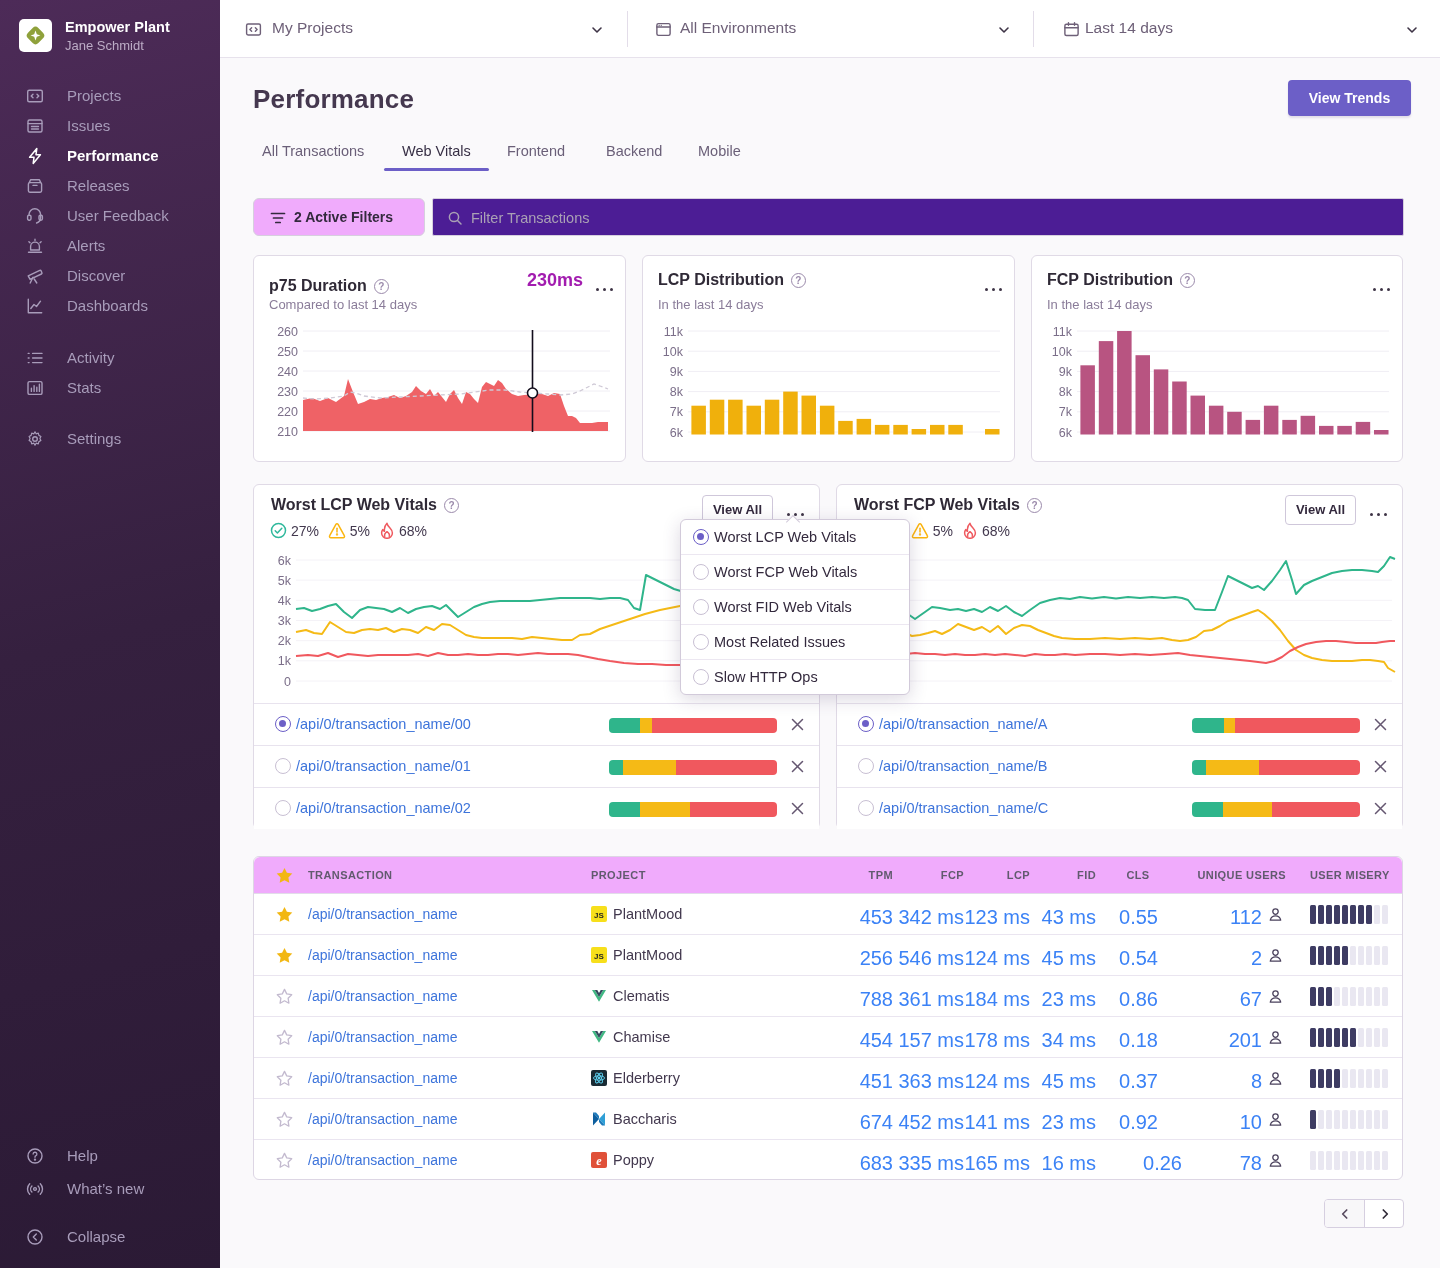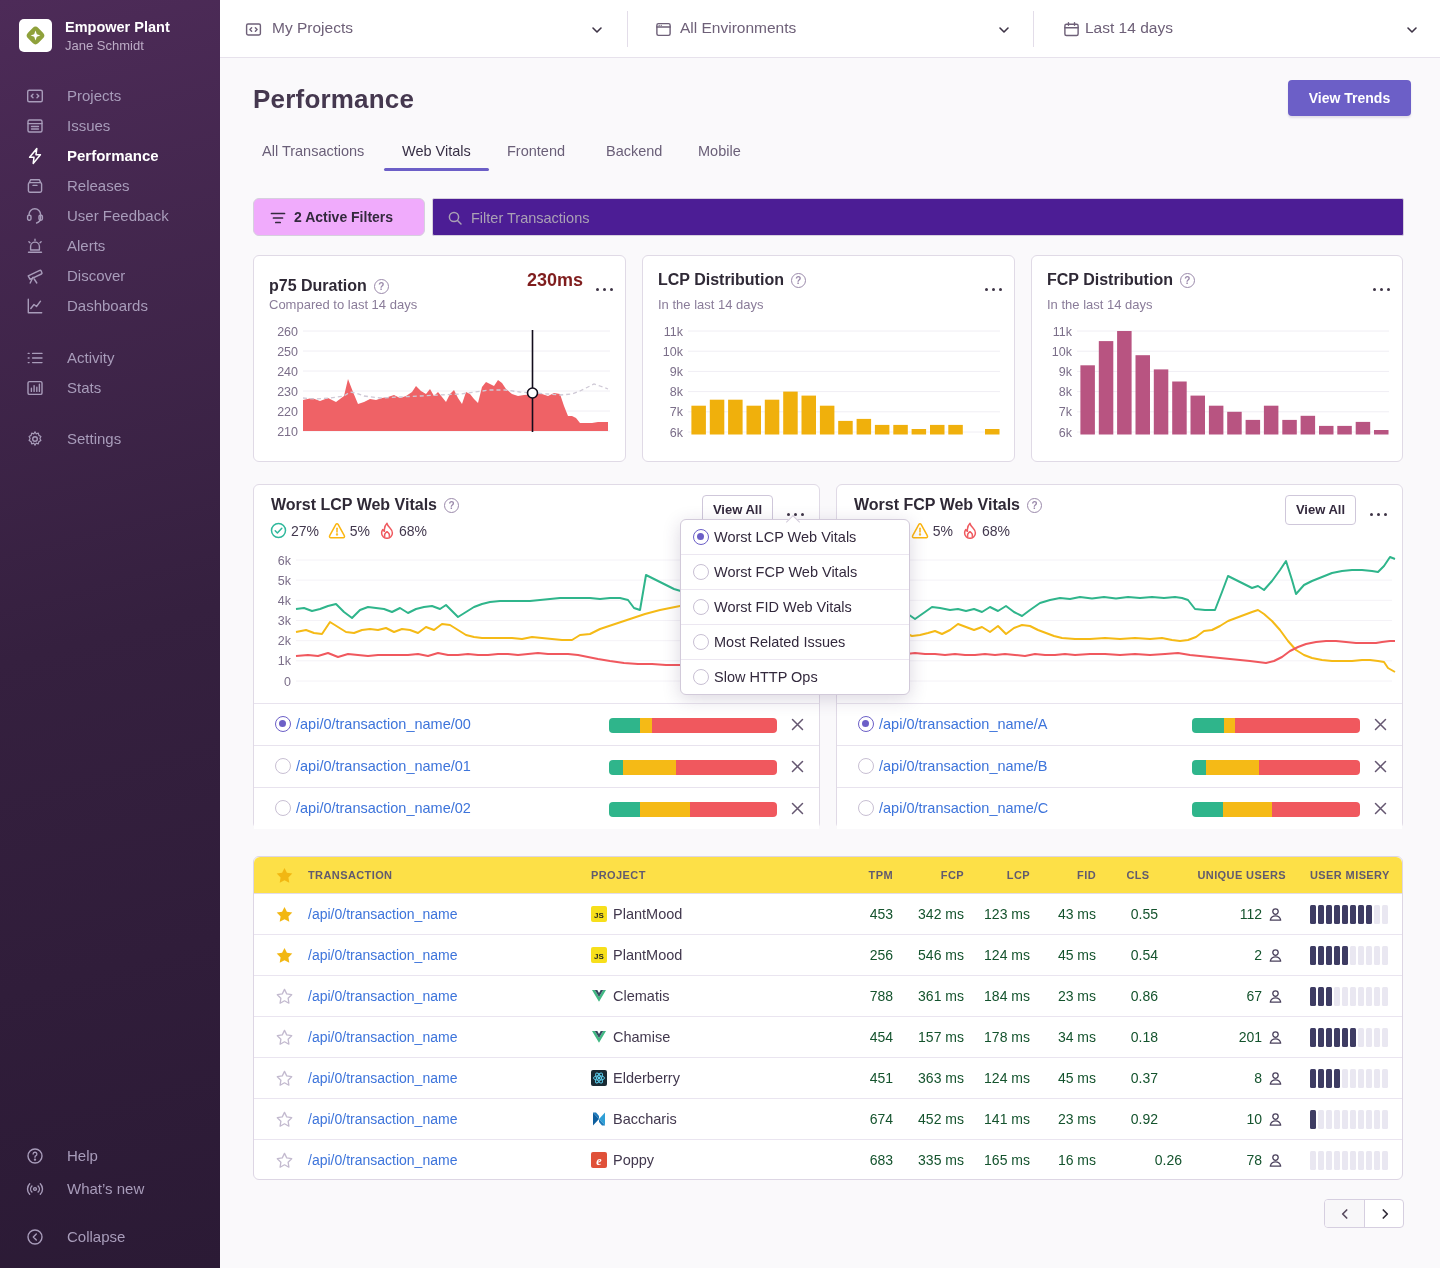--- a/index.html
+++ b/index.html
@@ -35,21 +35,21 @@
   border:1px solid #d6cfde; border-radius:2px; }
 #searchbox .ph { position:absolute; left:38px; top:11px; font-size:14.5px; color:#aaa1b5; }
 
 .card { position:absolute; background:#fff; border:1px solid #e0dae6; border-radius:6px; }
 .ctitle { position:absolute; font-size:16px; font-weight:600; color:#2f2936; }
 .csub { position:absolute; font-size:13px; color:#8a7c99; }
 .dots { position:absolute; color:#3e3446; }
 .dots i { display:inline-block; width:3.5px; height:3.5px; border-radius:50%; background:#3e3446; margin-left:3.5px; }
 .qmark { display:inline-block; width:15px; height:15px; border:1.4px solid #9b8aab; border-radius:50%;
   color:#9b8aab; font-size:10px; font-weight:bold; text-align:center; line-height:13px; vertical-align:1px; margin-left:7px; }
-.redval { position:absolute; font-size:18px; font-weight:600; color:#7f1d1d; }
+.redval { position:absolute; font-size:18px; font-weight:600; color:#a21caf; }
 
 .viewall { position:absolute; width:71px; height:30px; background:#fff; border:1px solid #cfc7da; border-radius:4px;
   font-size:13px; font-weight:bold; color:#33293d; text-align:center; line-height:28px; }
 .badges { position:absolute; font-size:14px; color:#42384e; }
 .badges span { margin-right:9px; }
 .wrow { position:absolute; width:565px; height:42px; border-top:1px solid #e8e3ee; background:#fff; }
 .wrow .link { position:absolute; left:42px; top:12px; font-size:14.5px; color:#3d74db; }
 .stackbar { position:absolute; top:13.5px; height:15px; border-radius:4px; overflow:hidden; display:flex; width:168px; }
 .radio { position:absolute; width:16px; height:16px; border-radius:50%; border:1.5px solid #c8bfd3; background:#fff; }
 .radio.sel { border-color:#6c5fc7; }
@@ -59,28 +59,28 @@
 #dropdown { position:absolute; left:680px; top:519px; width:230px; height:176px; background:#fff;
   border:1px solid #d2cada; border-radius:6px; box-shadow:0 4px 18px rgba(60,40,90,.18); z-index:30; }
 #ddnotch { position:absolute; left:788px; top:517px; width:10px; height:10px; background:#fff;
   border-left:1px solid #d2cada; border-top:1px solid #d2cada; transform:rotate(45deg); z-index:31; }
 .dditem { position:absolute; left:0; width:228px; height:35px; font-size:14.5px; color:#33293d; }
 .dditem .lbl { position:absolute; left:33px; top:9px; }
 .dditem .bord { position:absolute; left:0; bottom:0; width:228px; height:1px; background:#ece7f1; }
 
 #table { position:absolute; left:253px; top:856px; width:1150px; height:324px; background:#fff;
   border:1px solid #ddd6e4; border-radius:6px; }
-#thead { position:absolute; left:0; top:0; width:1148px; height:37px; background:#fde047;
+#thead { position:absolute; left:0; top:0; width:1148px; height:37px; background:#f0abfc;
   border-bottom:1px solid #e2dce9; border-radius:6px 6px 0 0; }
 .th { position:absolute; top:12px; font-size:11px; font-weight:bold; color:#615a6e; letter-spacing:.4px; }
 .trow { position:absolute; left:0; width:1148px; height:41px; }
 .trow .bord { position:absolute; left:0; bottom:0; width:1148px; height:1px; background:#eae5f0; }
 .tlink { position:absolute; left:54px; top:12px; font-size:14px; color:#3d74db; }
 .pname { position:absolute; left:359px; top:12px; font-size:14.5px; color:#42384e; }
-.num { position:absolute; top:12px; font-size:14px; color:#14532d; text-align:right; }
+.num { position:absolute; top:12px; font-size:20px; color:#3b82f6; text-align:right; }
 .mbars { position:absolute; left:1056px; top:11px; display:flex; }
 .mbars i { display:inline-block; width:6px; height:19px; border-radius:1.5px; margin-right:2px; background:#e9e7f1; }
 .mbars i.f { background:#3e3c63; }
 
 #pag { position:absolute; left:1324px; top:1199px; width:80px; height:29px; border:1px solid #d6cfe0; border-radius:4px; background:#fff; }
 #pagl { position:absolute; left:0; top:0; width:40px; height:27px; background:#f8f7f9; border-right:1px solid #d6cfe0; border-radius:3px 0 0 3px; }
 </style>
 </head>
 <body>
 <div id="sidebar">

